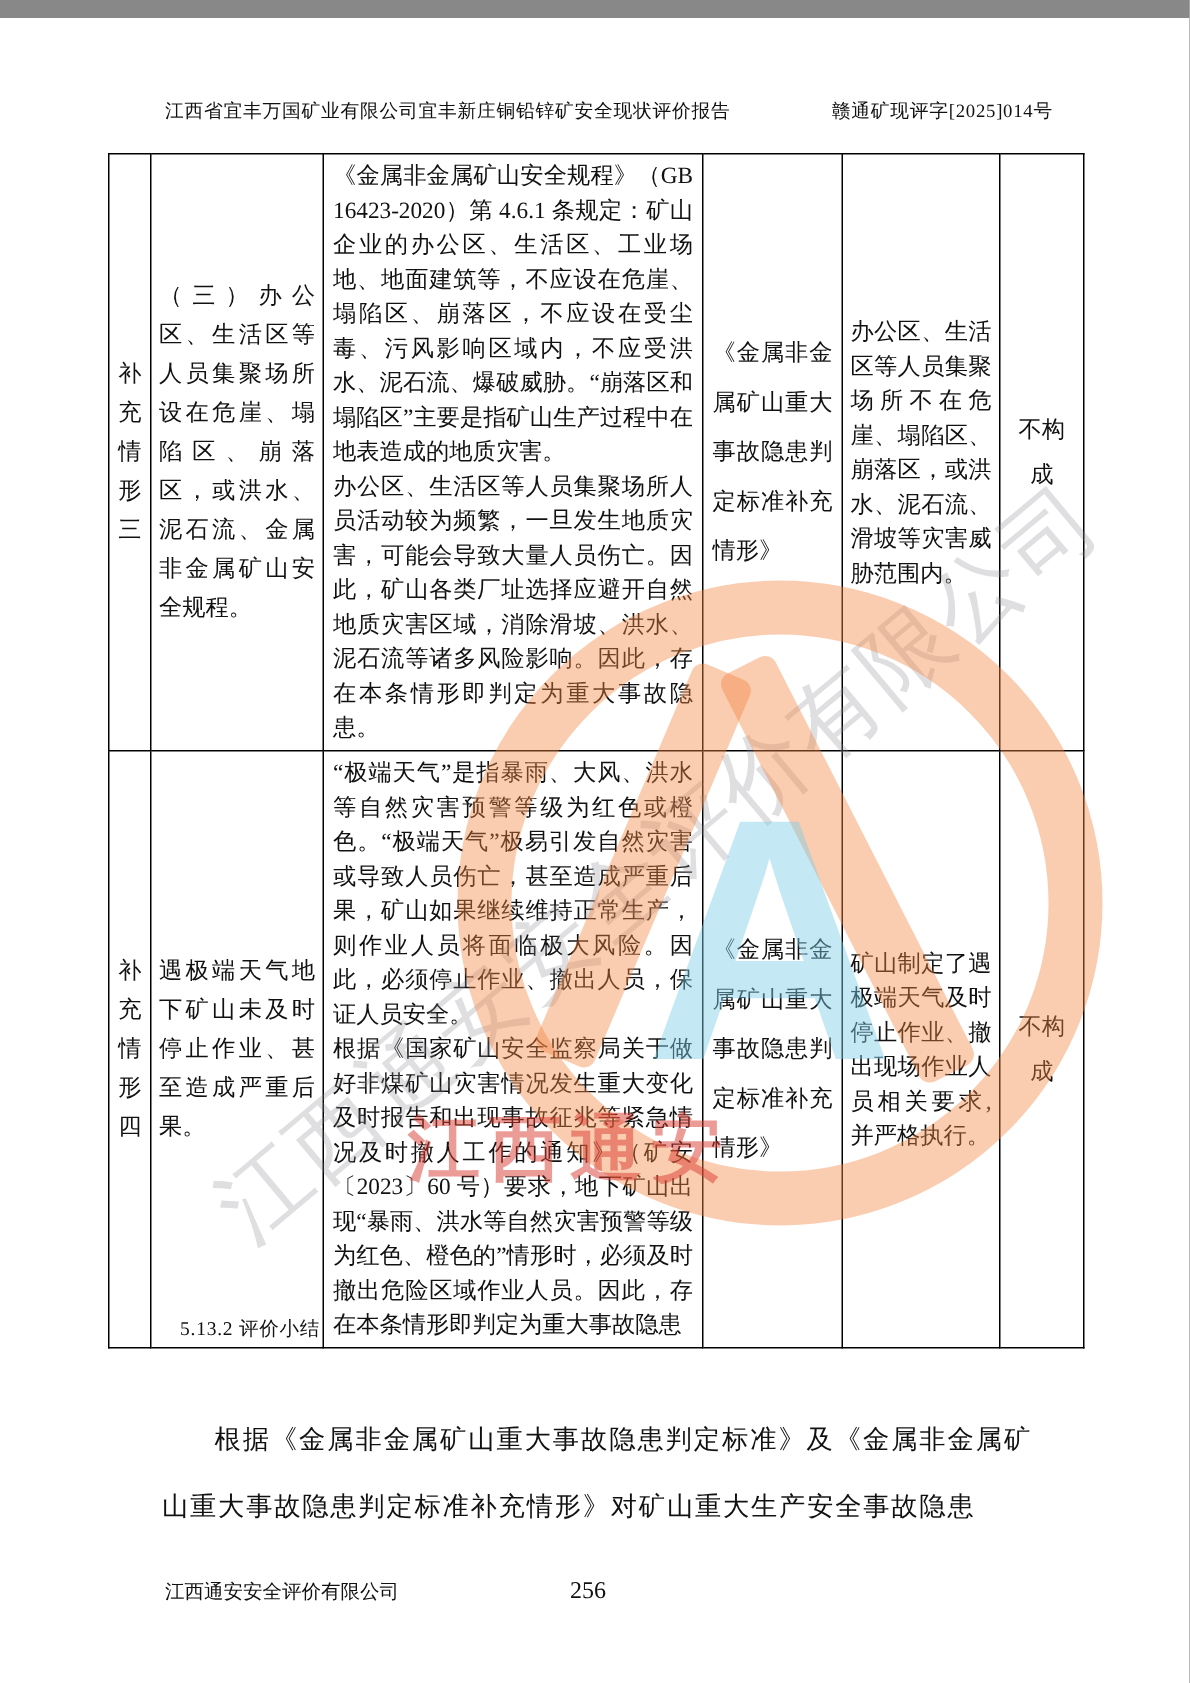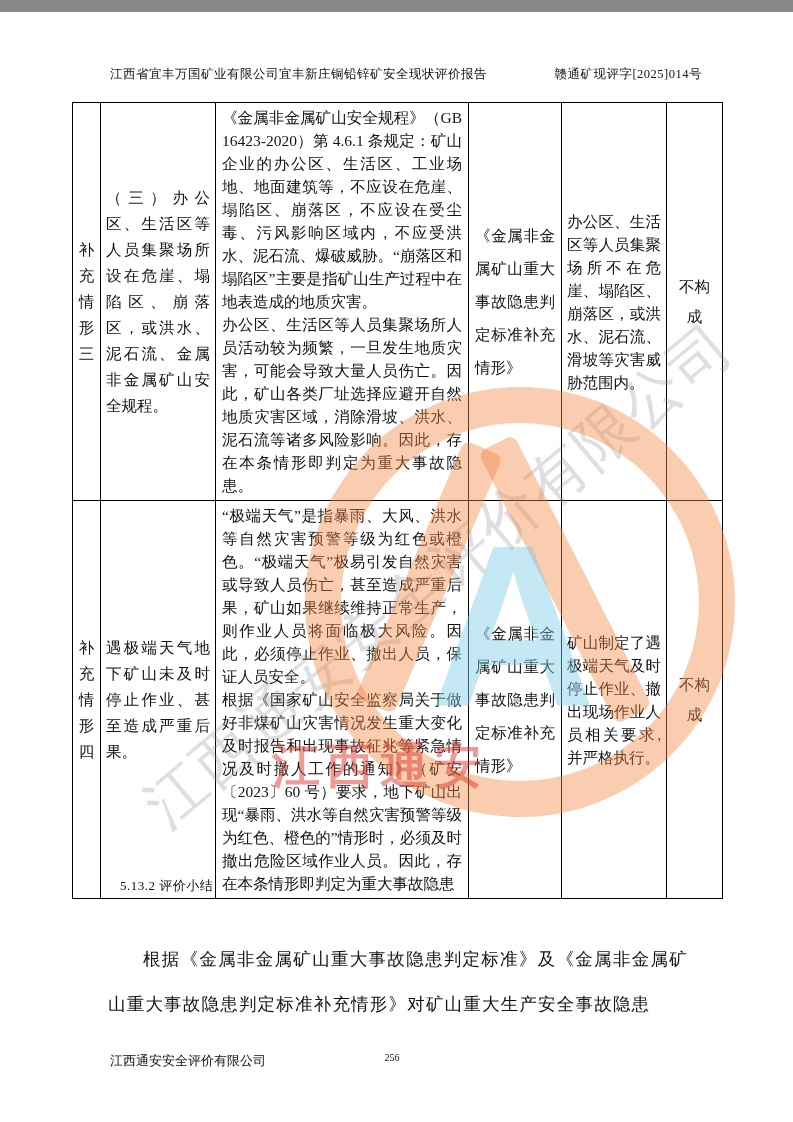--- a/index.html
+++ b/index.html
@@ -18,21 +18,21 @@
   td.c-std{text-align:justify;text-justify:inter-ideograph;line-height:33px;padding:2px 6px;}
   td.c-site{text-align:justify;text-justify:inter-ideograph;line-height:23px;}
   td.c-con{text-align:center;line-height:30px;}
   .para{margin:0;}
   
   .sec-h{position:absolute;left:120px;top:865px;font-size:13px;font-weight:normal;letter-spacing:.5px;}
   .sec-p{position:absolute;left:108px;top:925px;width:580px;font-size:17.5px;line-height:45px;
          text-indent:2em;text-align:justify;text-justify:inter-ideograph;letter-spacing:1.2px;}
   
   .foot-co{position:absolute;left:110px;top:1040px;font-size:13px;}
-  .foot-pg{position:absolute;left:0;top:1040px;width:784px;text-align:center;font-size:10px;}
+  .foot-pg{position:absolute;left:0;top:1040px;width:784px;text-align:center;font-size:16px;}
   
   .wm{position:absolute;pointer-events:none;}
   .wm-ring{left:305px;top:375px;width:358px;height:358px;border:36px solid rgba(242,134,66,.42);
            border-radius:50%;}
   .wm-v1{left:408px;top:425px;width:42px;height:280px;background:rgba(242,134,66,.42);
          transform:rotate(23deg);border-radius:8px;}
   .wm-v2{left:545px;top:415px;width:40px;height:305px;background:rgba(242,134,66,.42);
          transform:rotate(-27deg);border-radius:8px;}
   .wm-a{left:430px;top:500px;font-size:230px;line-height:1;font-weight:bold;
         font-family:"Liberation Sans",sans-serif;color:rgba(127,203,232,.45);}

